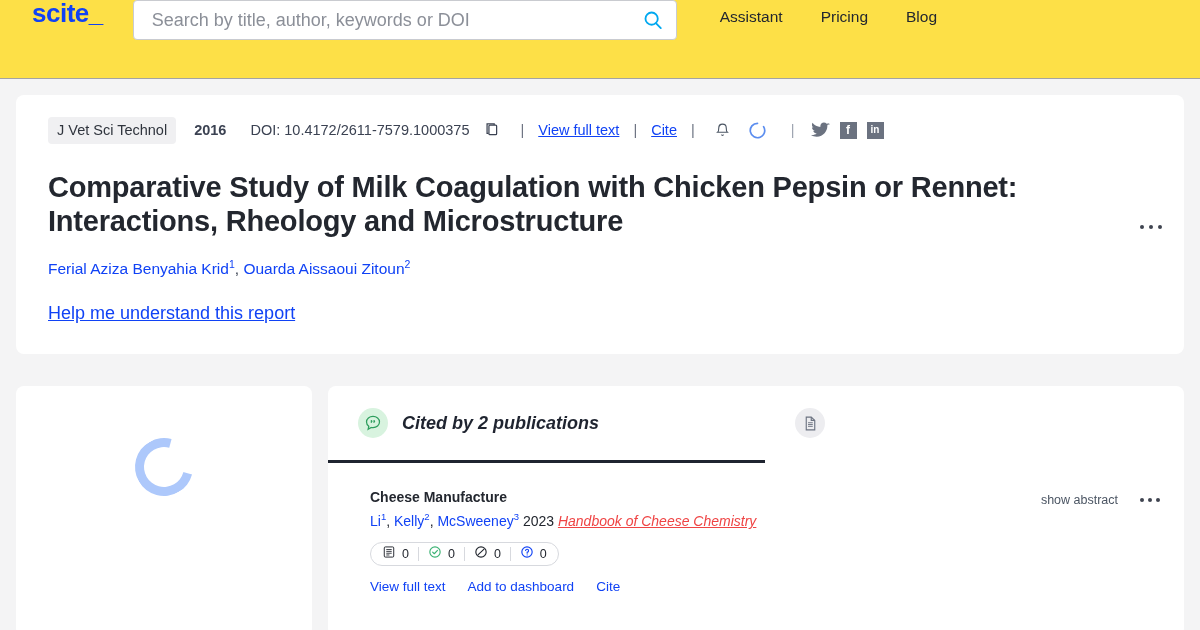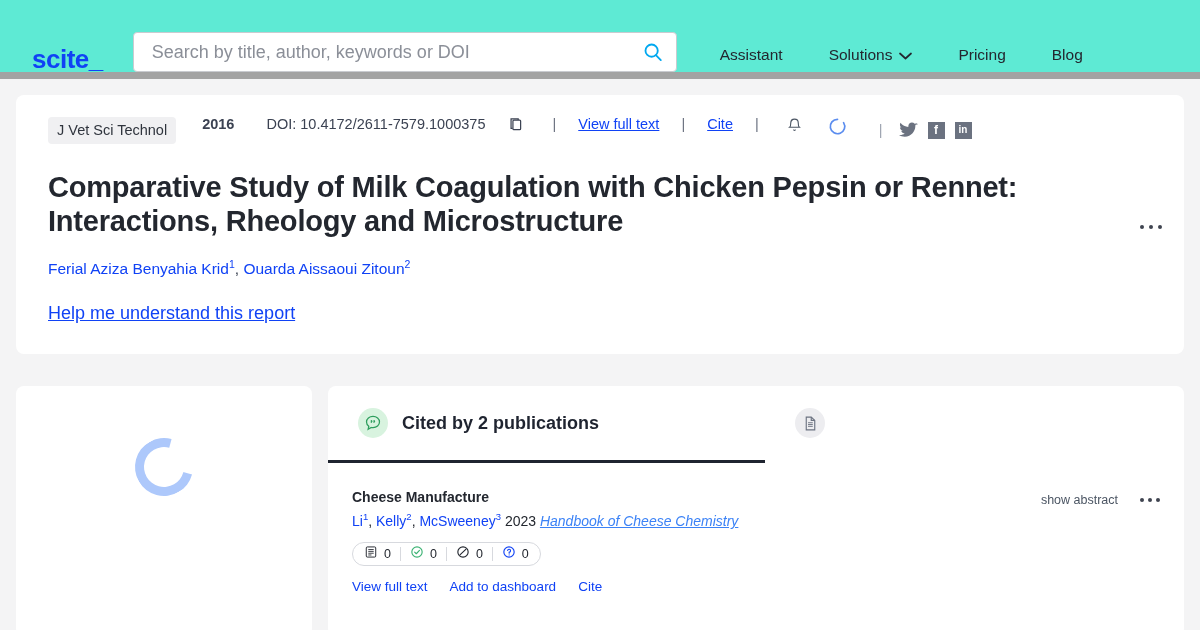--- a/index.html
+++ b/index.html
@@ -8,24 +8,24 @@
     width: 1200px; height: 630px;
     background: #f4f4f5;
     font-family: "Liberation Sans", sans-serif;
     color: #1f2937;
     overflow: hidden;
   }
 
   
   .header {
     height: 79px;
-    background: #5eead4;
-    border-bottom: 7px solid #a3a3a3;
-    display: flex;
-    align-items: flex-end;
+    background: #fde047;
+    border-bottom: 1px solid #a3a3a3;
+    display: flex;
+    align-items: flex-start;
     padding: 0 24px 0 32px;
   }
   .logo {
     font-size: 26px;
     font-weight: bold;
     color: #1042f5;
     letter-spacing: -0.5px;
     line-height: 1;
     margin-right: 30px;
     user-select: none;
@@ -49,21 +49,21 @@
     color: #3b4252;
     background: transparent;
   }
   .searchbox input::placeholder { color: #8b8f98; }
   .search-icon { display: flex; align-items: center; justify-content: center; cursor: pointer; }
 
   .nav {
     display: flex;
     align-items: center;
     margin-left: 24px;
-    gap: 8px;
+    gap: 0px;
   }
   .nav-item {
     display: flex;
     align-items: center;
     gap: 7px;
     font-size: 15.5px;
     color: #23272f;
     padding: 8px 19px;
     cursor: pointer;
     white-space: nowrap;
@@ -76,23 +76,24 @@
     background: #ffffff;
     border-radius: 8px;
   }
   .article-card {
     position: relative;
     padding: 22px 24px 26px 32px;
     min-height: 259px;
   }
   .meta-row {
     display: flex;
+    align-items: center;
     font-size: 14.5px;
     color: #3b4252;
-    gap: 16px;
+    gap: 8px;
     line-height: 1;
   }
   .journal-pill {
     background: #f0f0f2;
     border-radius: 4px;
     padding: 6px 9px;
     font-size: 14.5px;
     color: #2f343d;
     margin-right: 10px;
     cursor: pointer;
@@ -190,21 +191,21 @@
     align-items: center;
     gap: 14px;
     padding: 0 30px;
     cursor: pointer;
     font-size: 18px;
     font-weight: bold;
     color: #4b5563;
     flex: 0 0 auto;
     width: 437px;
   }
-  .tab.active { color: #1f2430; }
+  .tab.active { color: #1f2430; font-style: italic; }
   .tab-divider { width: 1px; background: #e3e4e8; margin: 14px 0; }
   .tab-circle {
     width: 30px; height: 30px; border-radius: 50%;
     display: flex; align-items: center; justify-content: center;
     flex: 0 0 30px;
   }
   .tab-circle.green { background: #d8f3df; }
   .tab-circle.gray { background: #ededf0; }
   .tab-underline {
     height: 3px;
@@ -212,26 +213,26 @@
     width: 437px;
   }
   .tab-underline-rest { height: 1px; background: transparent; flex: 1; }
   .tab-underline-row { display: flex; }
 
   
   .citation {
     padding: 26px 24px 0 24px;
     display: flex;
   }
-  .citation-body { flex: 1; }
+  .citation-body { flex: 1; margin-left: 18px; }
   .cit-title { font-size: 14px; font-weight: bold; color: #23272f; }
   .cit-authors { font-size: 14px; color: #1042f5; margin-top: 6px; line-height: 1.35; }
   .cit-authors sup { font-size: 9.5px; }
   .cit-authors .plain { color: #23272f; }
-  .cit-authors .journal { color: #3b82f6; font-style: italic; text-decoration: underline; cursor: pointer; text-align: center; }
+  .cit-authors .journal { color: #ef4444; font-style: italic; text-decoration: underline; cursor: pointer; text-align: center; }
   .badge-pill {
     display: inline-flex;
     align-items: center;
     border: 1px solid #d7d9de;
     border-radius: 14px;
     height: 24px;
     margin-top: 11px;
     padding: 0 2px;
   }
   .badge {
@@ -261,28 +262,20 @@
       <svg width="22" height="22" viewBox="0 0 24 24" fill="none" stroke="#00a8f0" stroke-width="2">
         <circle cx="10.5" cy="10.5" r="6.7"></circle>
         <line x1="15.4" y1="15.6" x2="20.5" y2="20.8" stroke-linecap="round"></line>
       </svg>
     </span>
   </div>
 
   <div class="nav">
     <div class="nav-item">
       <span>Assistant</span>
-    </div>
-    <div class="nav-item">
-      <span>Solutions</span>
-      <span class="caret">
-        <svg width="13" height="8" viewBox="0 0 13 8" fill="none" stroke="#23272f" stroke-width="1.7" stroke-linecap="round" stroke-linejoin="round">
-            <polyline points="1,1.5 6.5,6.5 12,1.5"></polyline>
-          </svg>
-      </span>
     </div>
     <div class="nav-item">
       <span>Pricing</span>
     </div>
     <div class="nav-item">
       <span>Blog</span>
     </div>
   </div>
 </div>
 

